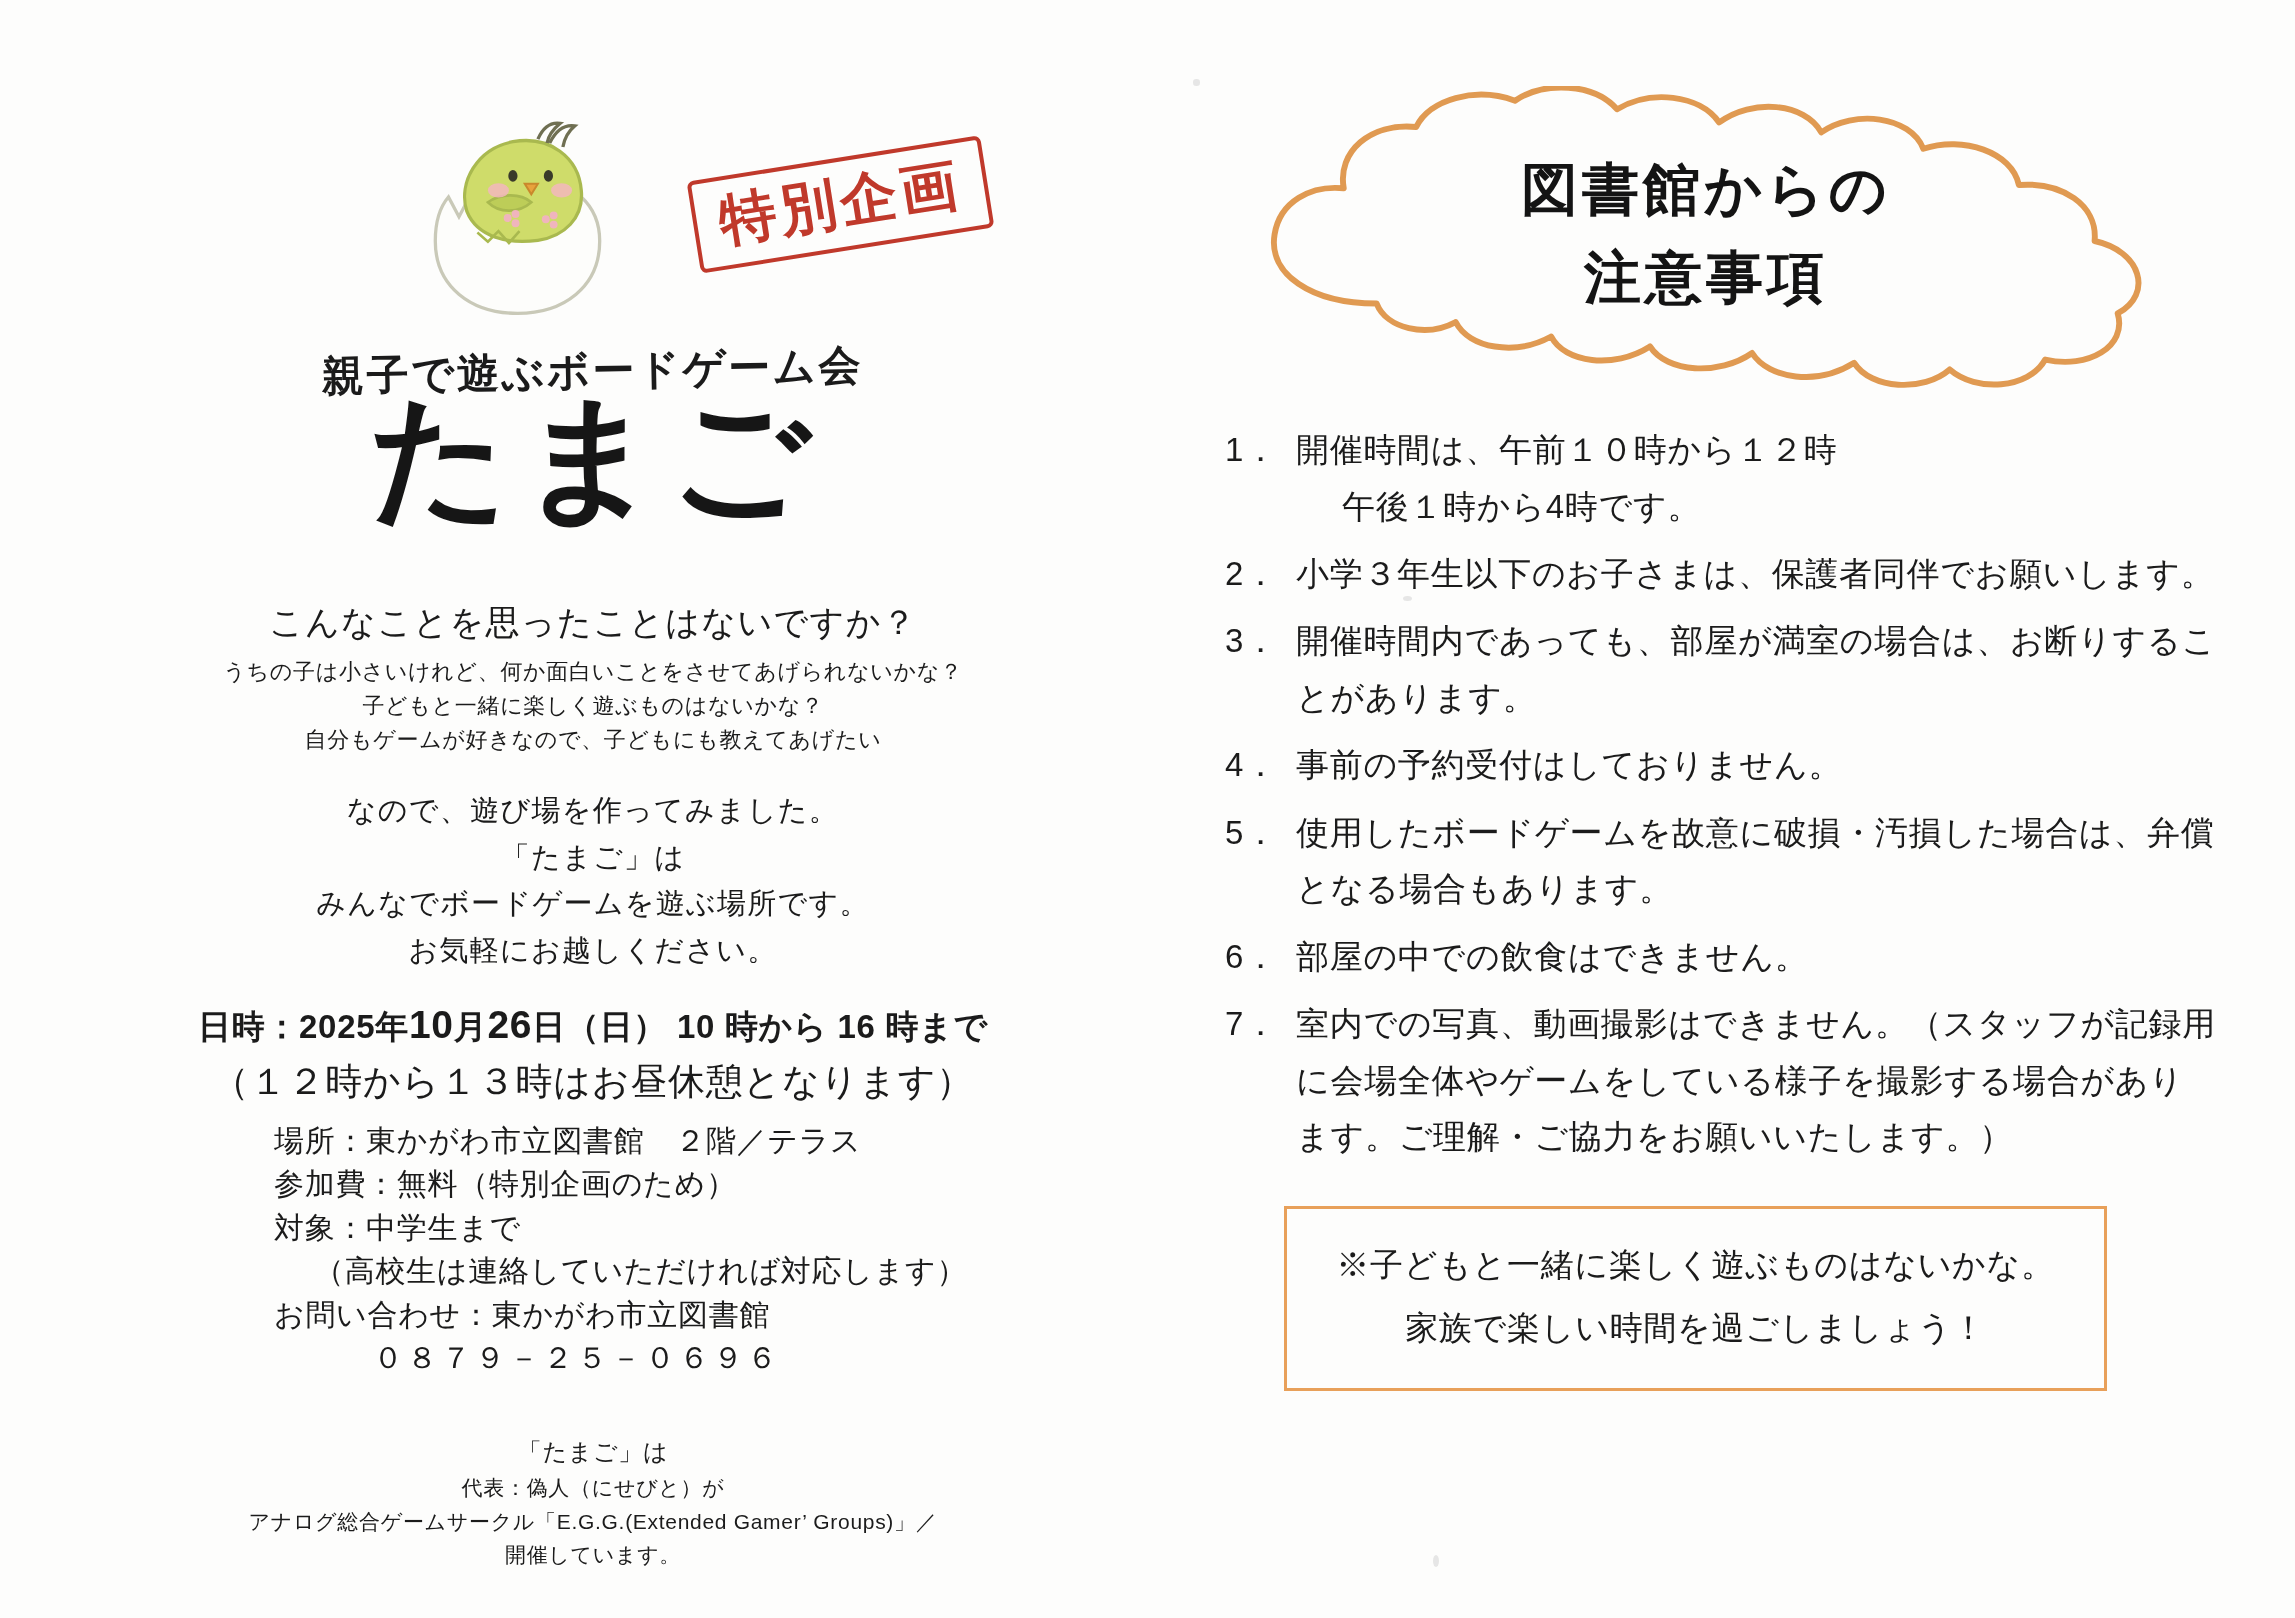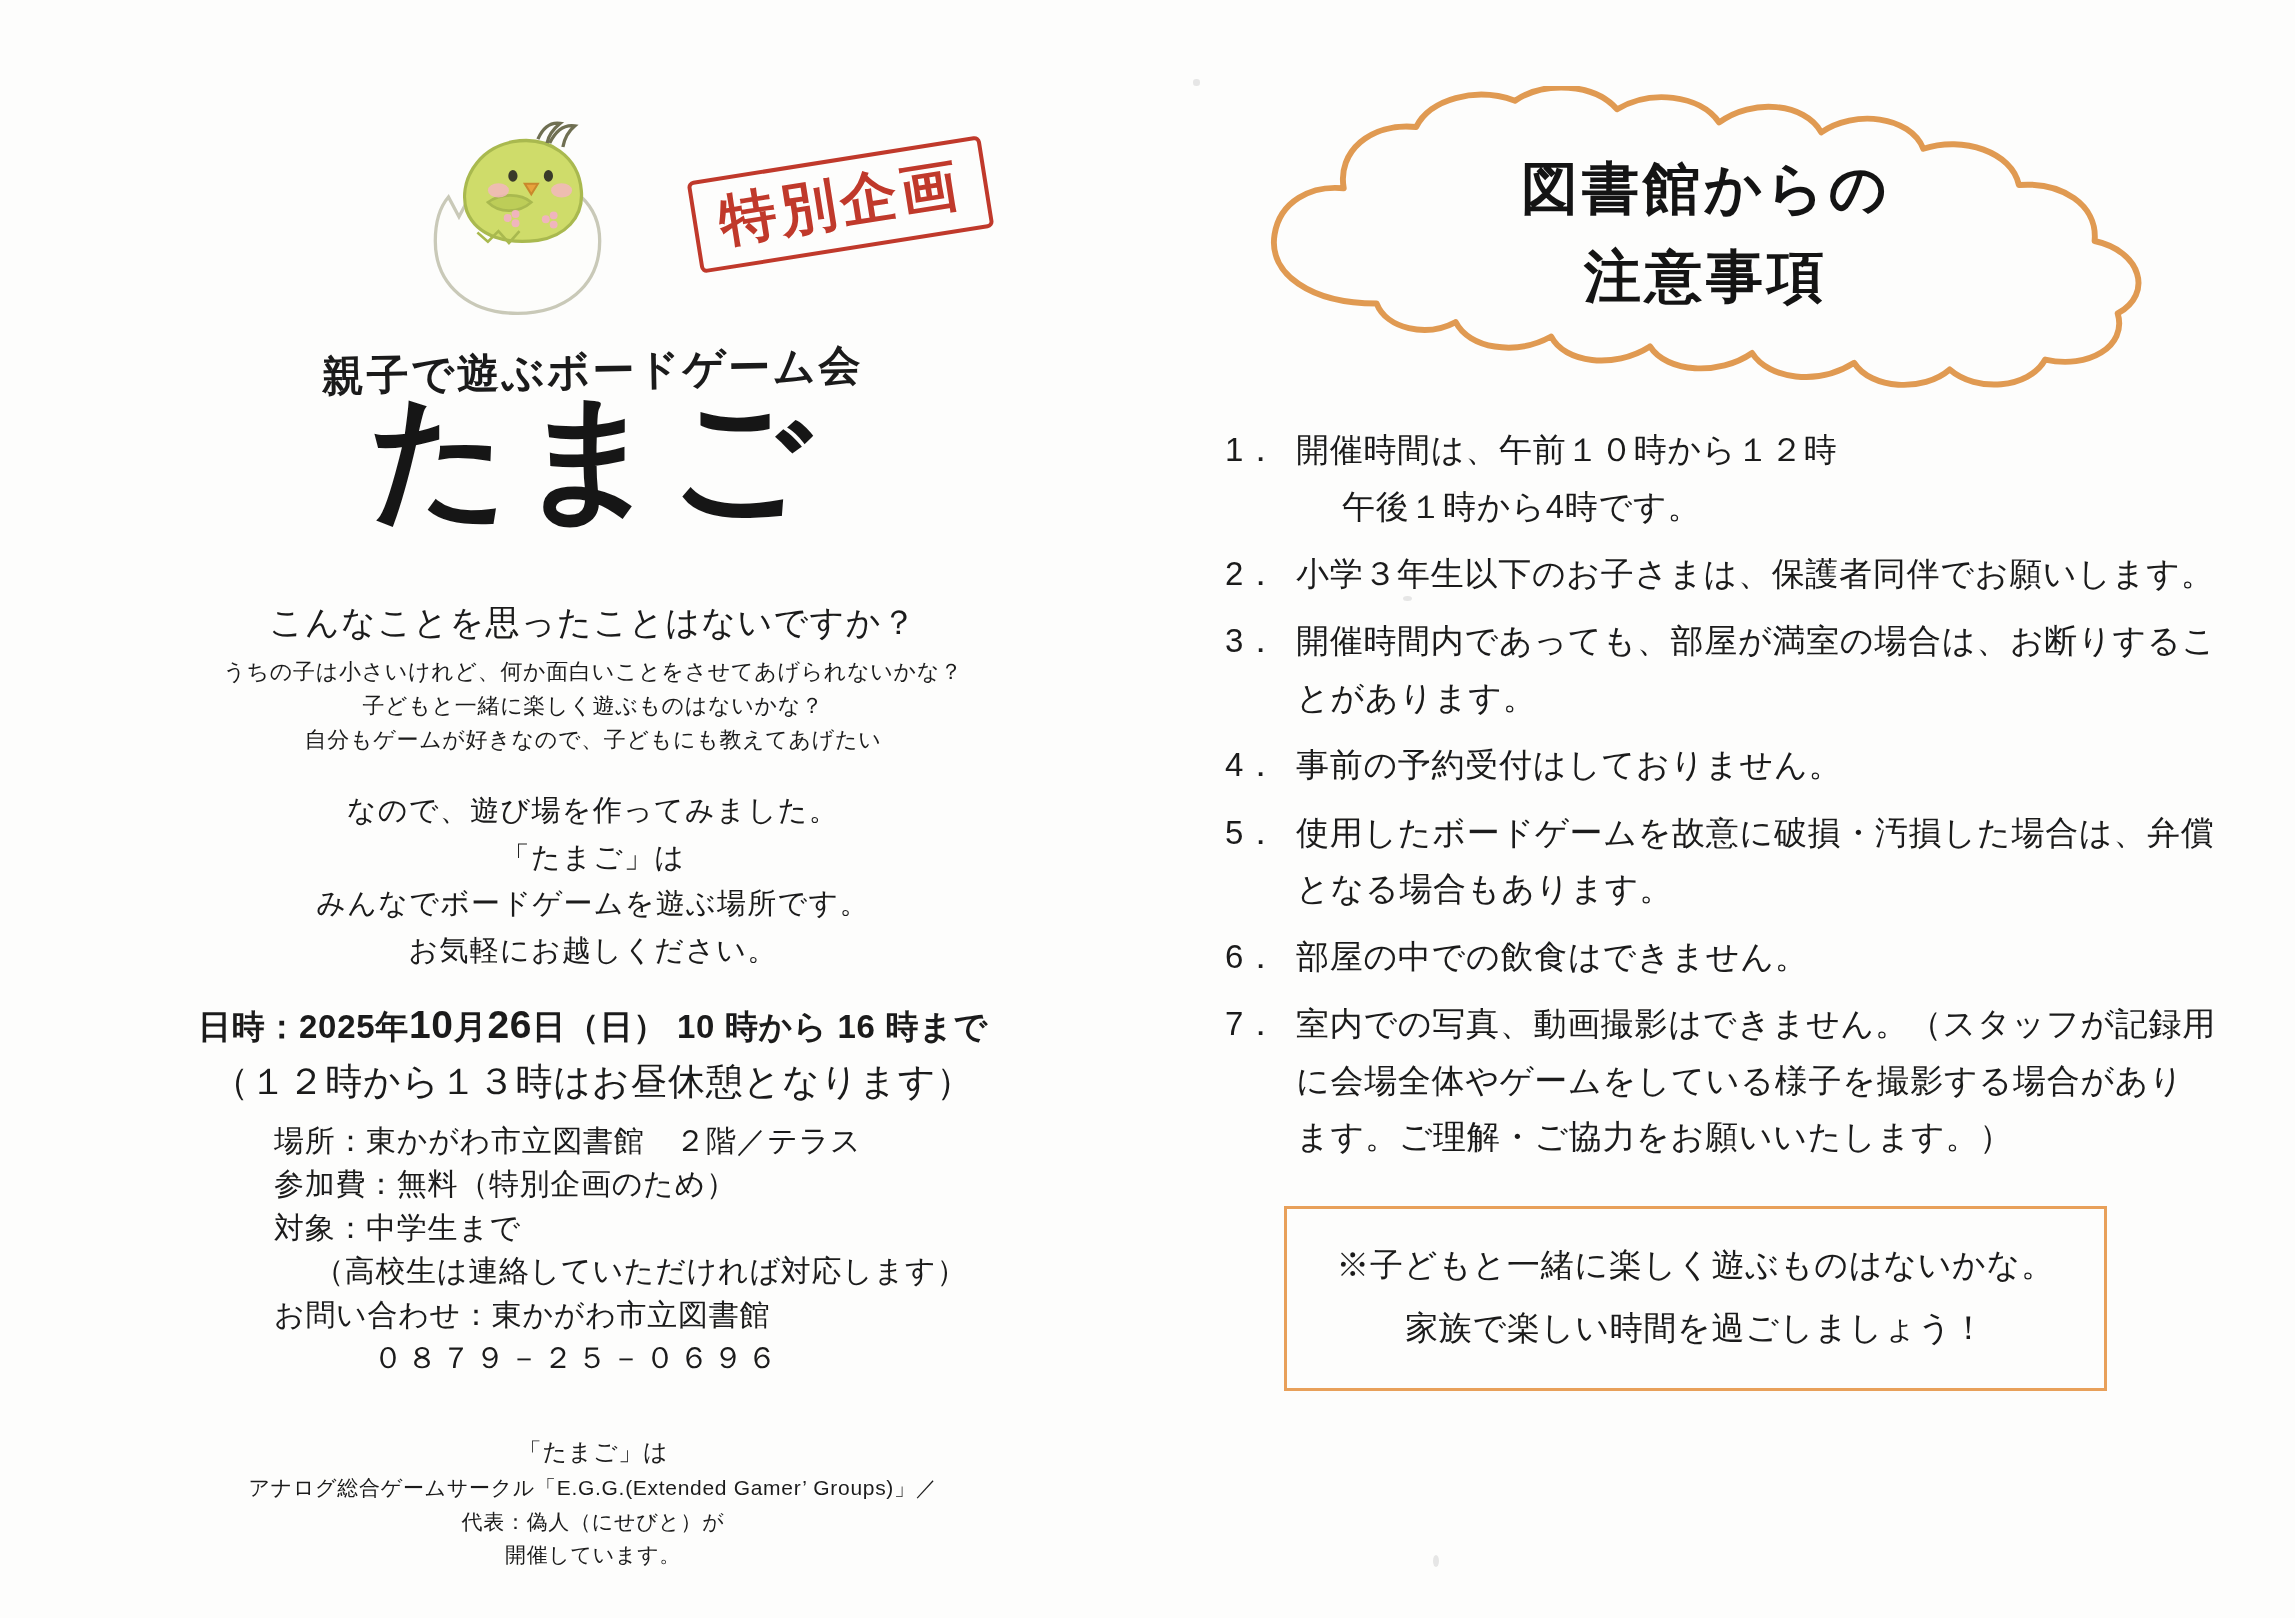--- a/index.html
+++ b/index.html
@@ -169,21 +169,21 @@
     position: absolute;
     left: 0;
     top: 59px;
     width: 988px;
     text-align: center;
     font-size: 57px;
     font-weight: bold;
     letter-spacing: 4px;
     line-height: 1.55;
     color: #141414;
-    font-family: Liberation Serif, serif;
+    font-family: Liberation Sans, sans-serif;
   }
 
   .rules {
     margin-top: 13px;
     padding-left: 13px;
   }
   .rule {
     display: flex;
     align-items: flex-start;
     font-size: 33px;
@@ -301,22 +301,22 @@
       <div>場所：東かがわ市立図書館　２階／テラス</div>
       <div>参加費：無料（特別企画のため）</div>
       <div>対象：中学生まで</div>
       <div class="indent">（高校生は連絡していただければ対応します）</div>
       <div>お問い合わせ：東かがわ市立図書館</div>
       <div class="phone">０８７９－２５－０６９６</div>
     </div>
 
     <div class="footer-credit">
       <div class="n1">「たまご」は</div>
+      <div>代表：偽人（にせびと）が</div>
       <div>アナログ総合ゲームサークル「E.G.G.(Extended Gamer’ Groups)」／</div>
-      <div>代表：偽人（にせびと）が</div>
       <div>開催しています。</div>
     </div>
   </div>
 
   <div class="right-col">
 
     <div class="cloud-wrap">
       <svg class="cloud-svg" width="988" height="310" viewBox="0 0 1500 470">
         <path d="M250 330
                  C150 330 85 285 95 225

